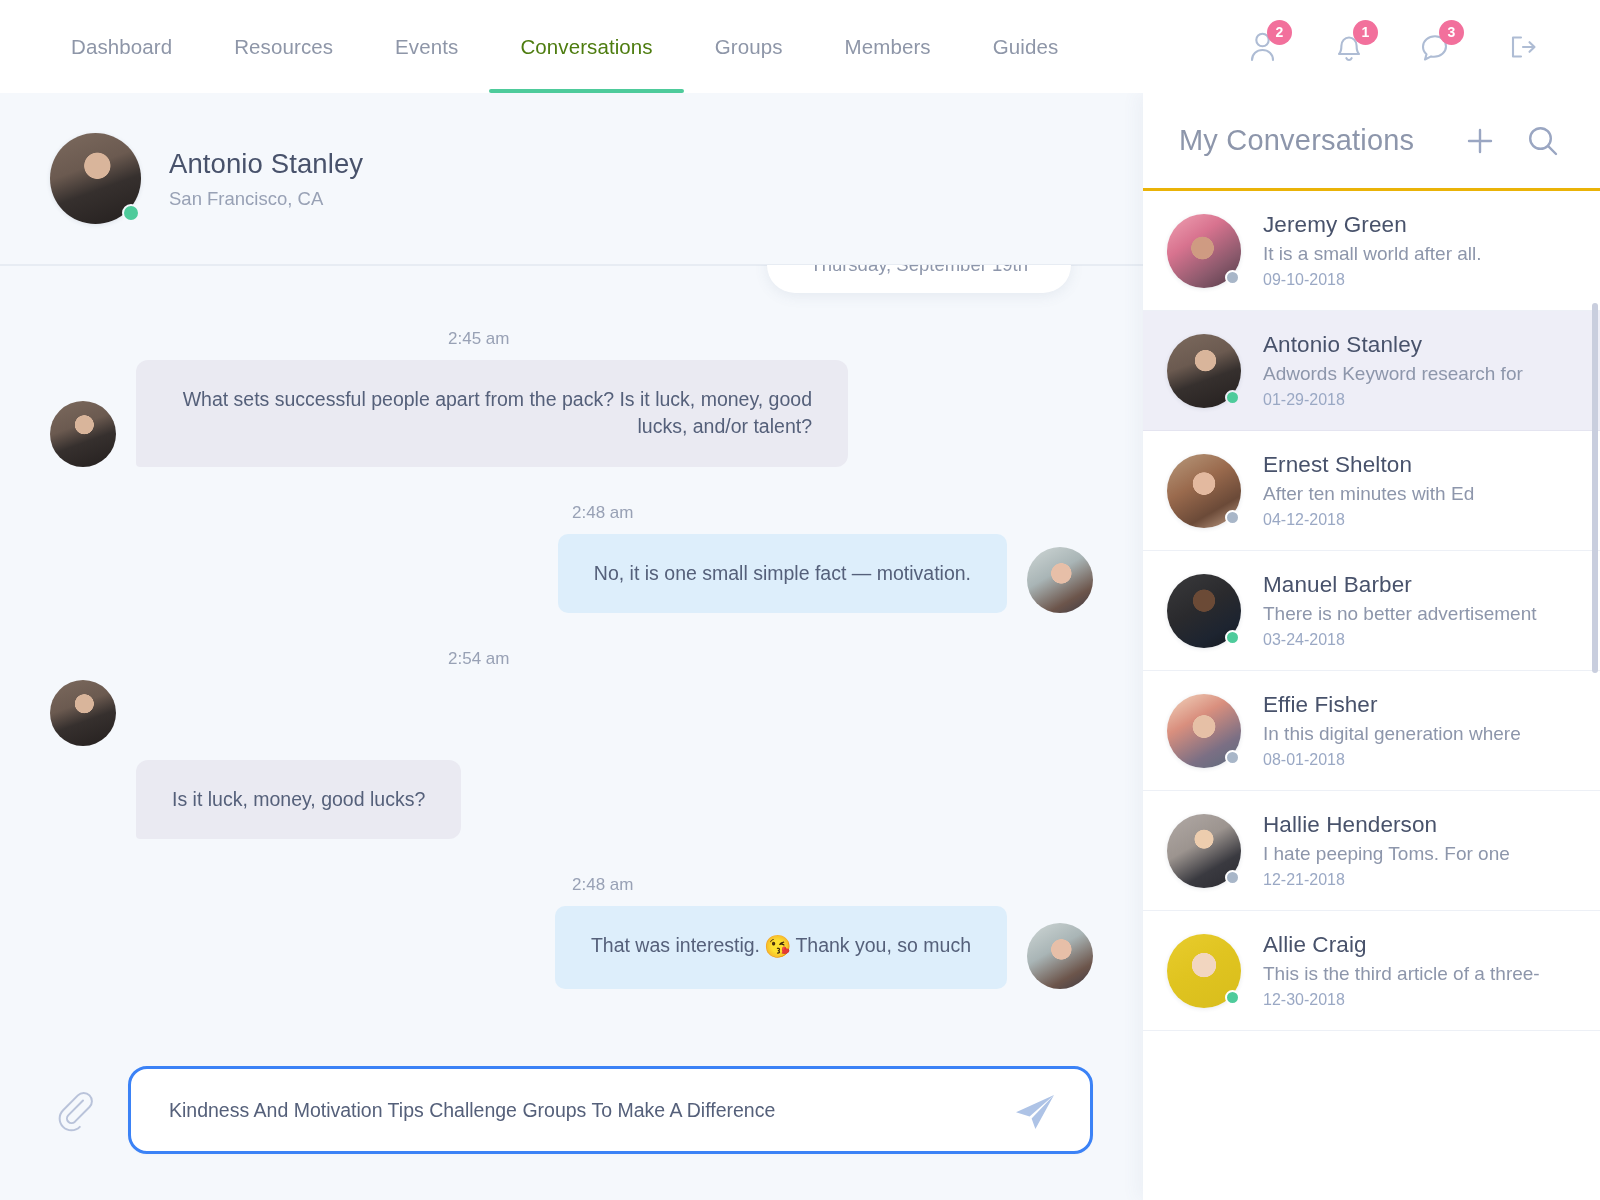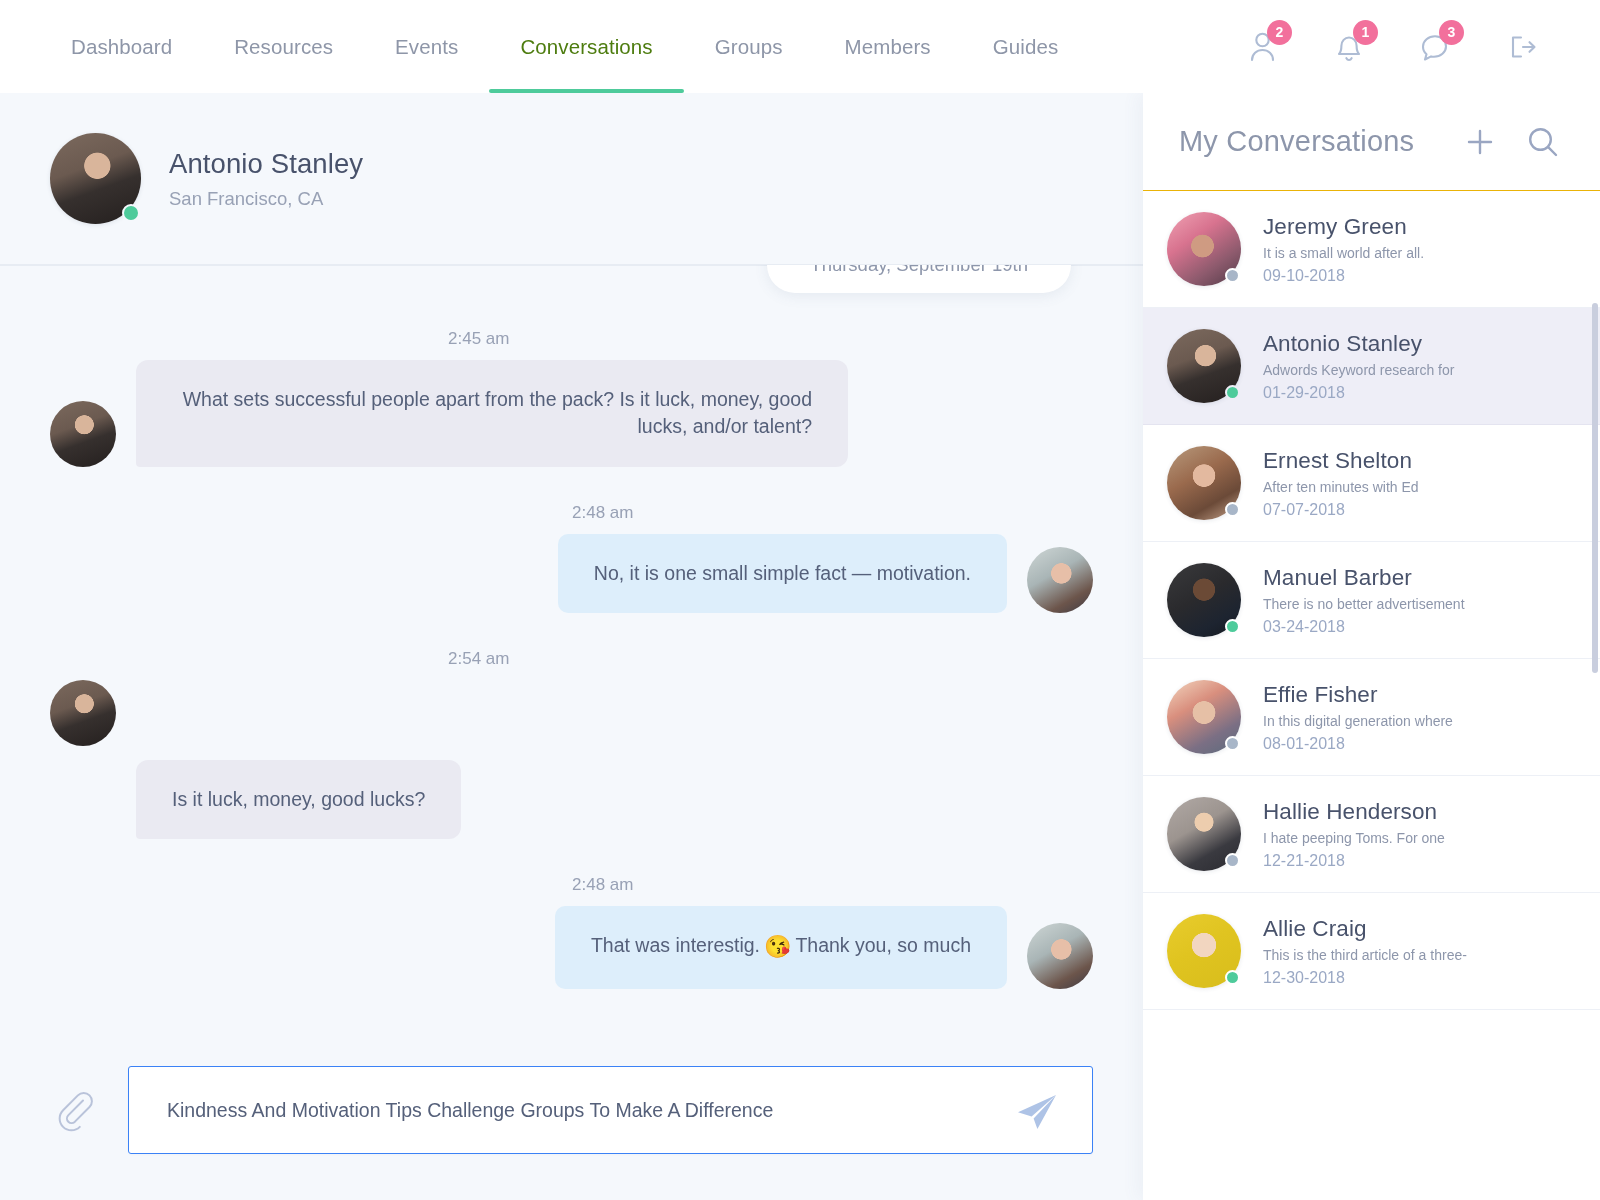--- a/index.html
+++ b/index.html
@@ -112,62 +112,62 @@
   .composer {
     flex: 0 0 auto; display: flex; align-items: center;
     padding: 0 50px 46px 50px; gap: 30px;
   }
   .clip-btn {
     width: 48px; height: 48px; flex: 0 0 48px; cursor: pointer;
     display: flex; align-items: center; justify-content: center;
   }
   .input-wrap {
     flex: 1; height: 88px; background: #fff;
-    border: 1px solid #3b82f6; border-radius: 3px;
+    border: 3px solid #3b82f6; border-radius: 19px;
     display: flex; align-items: center; padding: 0 28px 0 38px;
     box-shadow: 0 1px 2px rgba(90,105,140,.03);
   }
   .composer-input {
     flex: 1; border: none; outline: none; background: transparent;
     font-family: "Liberation Sans", sans-serif;
     font-size: 19.5px; color: #55607a; caret-color: #4ecb9b;
   }
   .composer-input::placeholder { color: #9aa3b7; }
   .send-btn { width: 54px; height: 54px; flex: 0 0 54px; cursor: pointer;
     display: flex; align-items: center; justify-content: center; }
 
   
   .convo-pane {
     flex: 1; background: #ffffff; display: flex; flex-direction: column;
     min-height: 0; box-shadow: -6px 0 16px rgba(90,105,140,.055);
     position: relative; z-index: 10;
   }
   .convo-head {
     flex: 0 0 98px; display: flex; align-items: center;
-    padding: 0 38px 0 36px; border-bottom: 1px solid #eab308;
+    padding: 0 38px 0 36px; border-bottom: 3px solid #eab308;
   }
   .convo-title { font-size: 29px; color: #8d96ab; letter-spacing: .2px; }
   .convo-actions { margin-left: auto; display: flex; align-items: center; gap: 26px; }
   .icon-btn { cursor: pointer; display: flex; align-items: center; justify-content: center; }
 
   .convo-list { flex: 1; min-height: 0; overflow: hidden; position: relative; }
   .convo-item {
     display: flex; align-items: center; gap: 22px;
     padding: 21px 30px 21px 24px; border-bottom: 1px solid #edf0f6;
     cursor: pointer; background: #fff;
   }
   .convo-item.selected { background: #eeeef7; border-bottom-color: #e4e4f0; }
   .convo-av { width: 74px; height: 74px; flex: 0 0 74px; }
   .convo-av .dot { border-color: #fff; width: 15px; height: 15px; right: 1px; bottom: 3px; }
   .convo-item.selected .convo-av .dot { border-color: #eeeef7; }
   .dot.away { background: #a8b6c8; }
   .convo-text { min-width: 0; flex: 1; }
   .convo-name { font-size: 22.5px; color: #48526b; letter-spacing: .1px;
     white-space: nowrap; overflow: hidden; text-overflow: clip; }
-  .convo-snip { font-size: 14px; color: #8d96ab; margin-top: 5px;
+  .convo-snip { font-size: 19px; color: #8d96ab; margin-top: 5px;
     white-space: nowrap; overflow: hidden; text-overflow: clip; }
   .convo-date { font-size: 16px; color: #9aa8c4; margin-top: 6px; }
 
   .scrollbar-track {
     position: absolute; right: 2px; top: 0; bottom: 0; width: 6px;
   }
   .scrollbar-thumb {
     position: absolute; right: 0; top: 112px; width: 6px; height: 370px;
     background: #c9cede; border-radius: 3px;
   }
@@ -377,21 +377,21 @@
               </div>
             </div>
             <div class="convo-item">
               <div class="avatar convo-av">
                 <div class="photo ph-ernest"></div>
                 <span class="dot away"></span>
               </div>
               <div class="convo-text">
                 <div class="convo-name">Ernest Shelton</div>
                 <div class="convo-snip">After ten minutes with Ed</div>
-                <div class="convo-date">07-07-2018</div>
+                <div class="convo-date">04-12-2018</div>
               </div>
             </div>
             <div class="convo-item">
               <div class="avatar convo-av">
                 <div class="photo ph-manuel"></div>
                 <span class="dot"></span>
               </div>
               <div class="convo-text">
                 <div class="convo-name">Manuel Barber</div>
                 <div class="convo-snip">There is no better advertisement</div>

